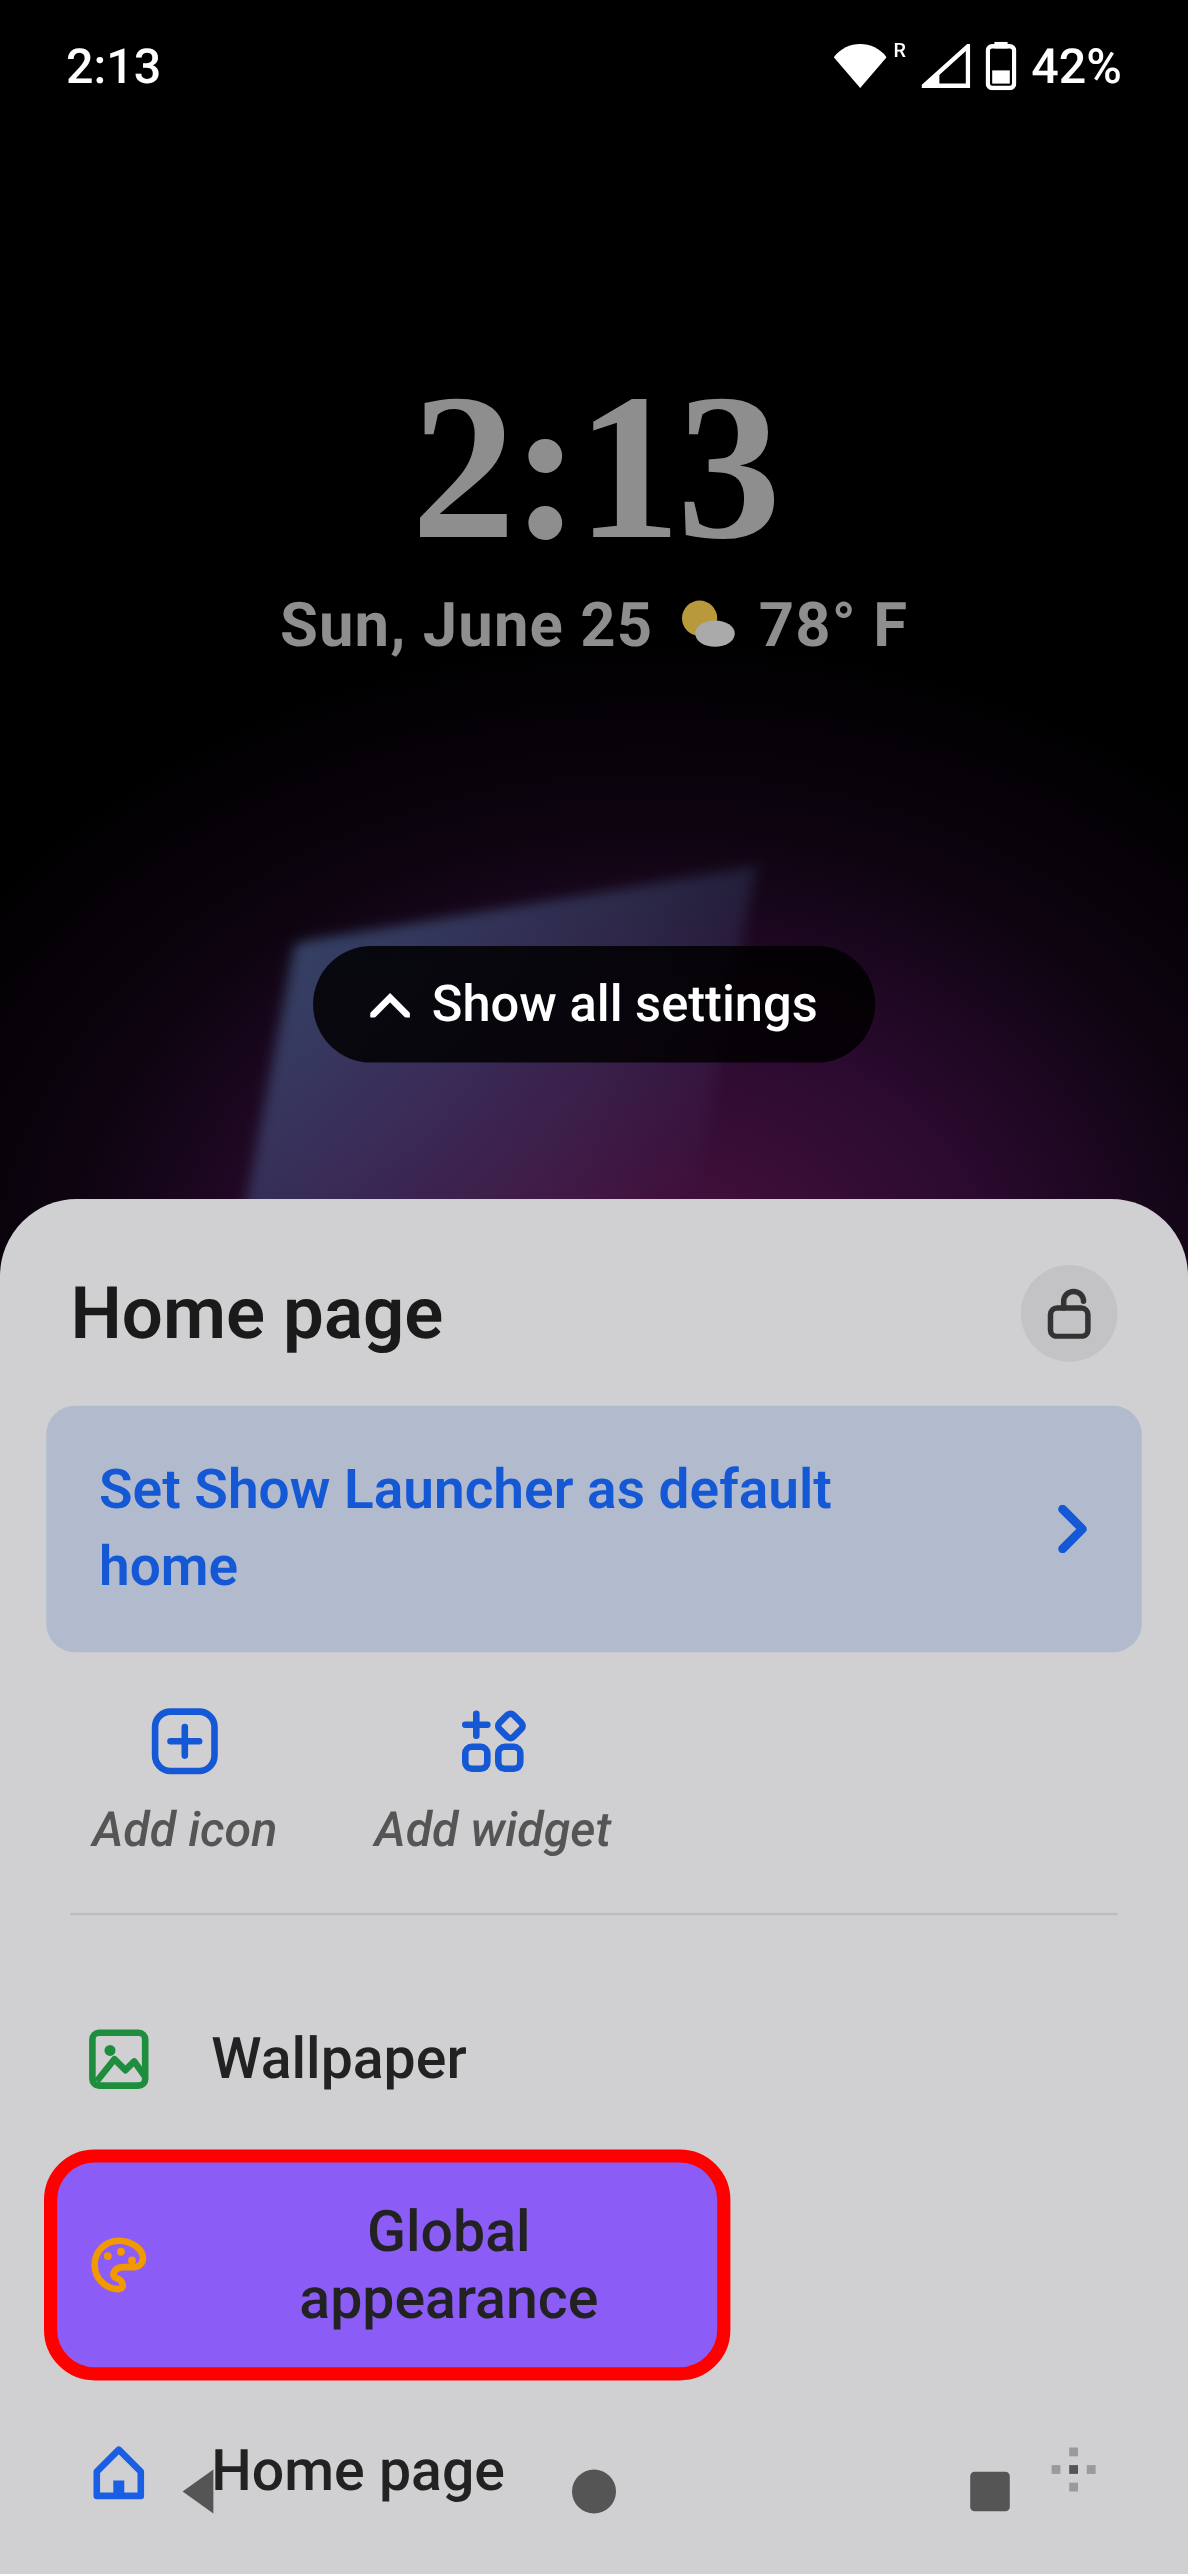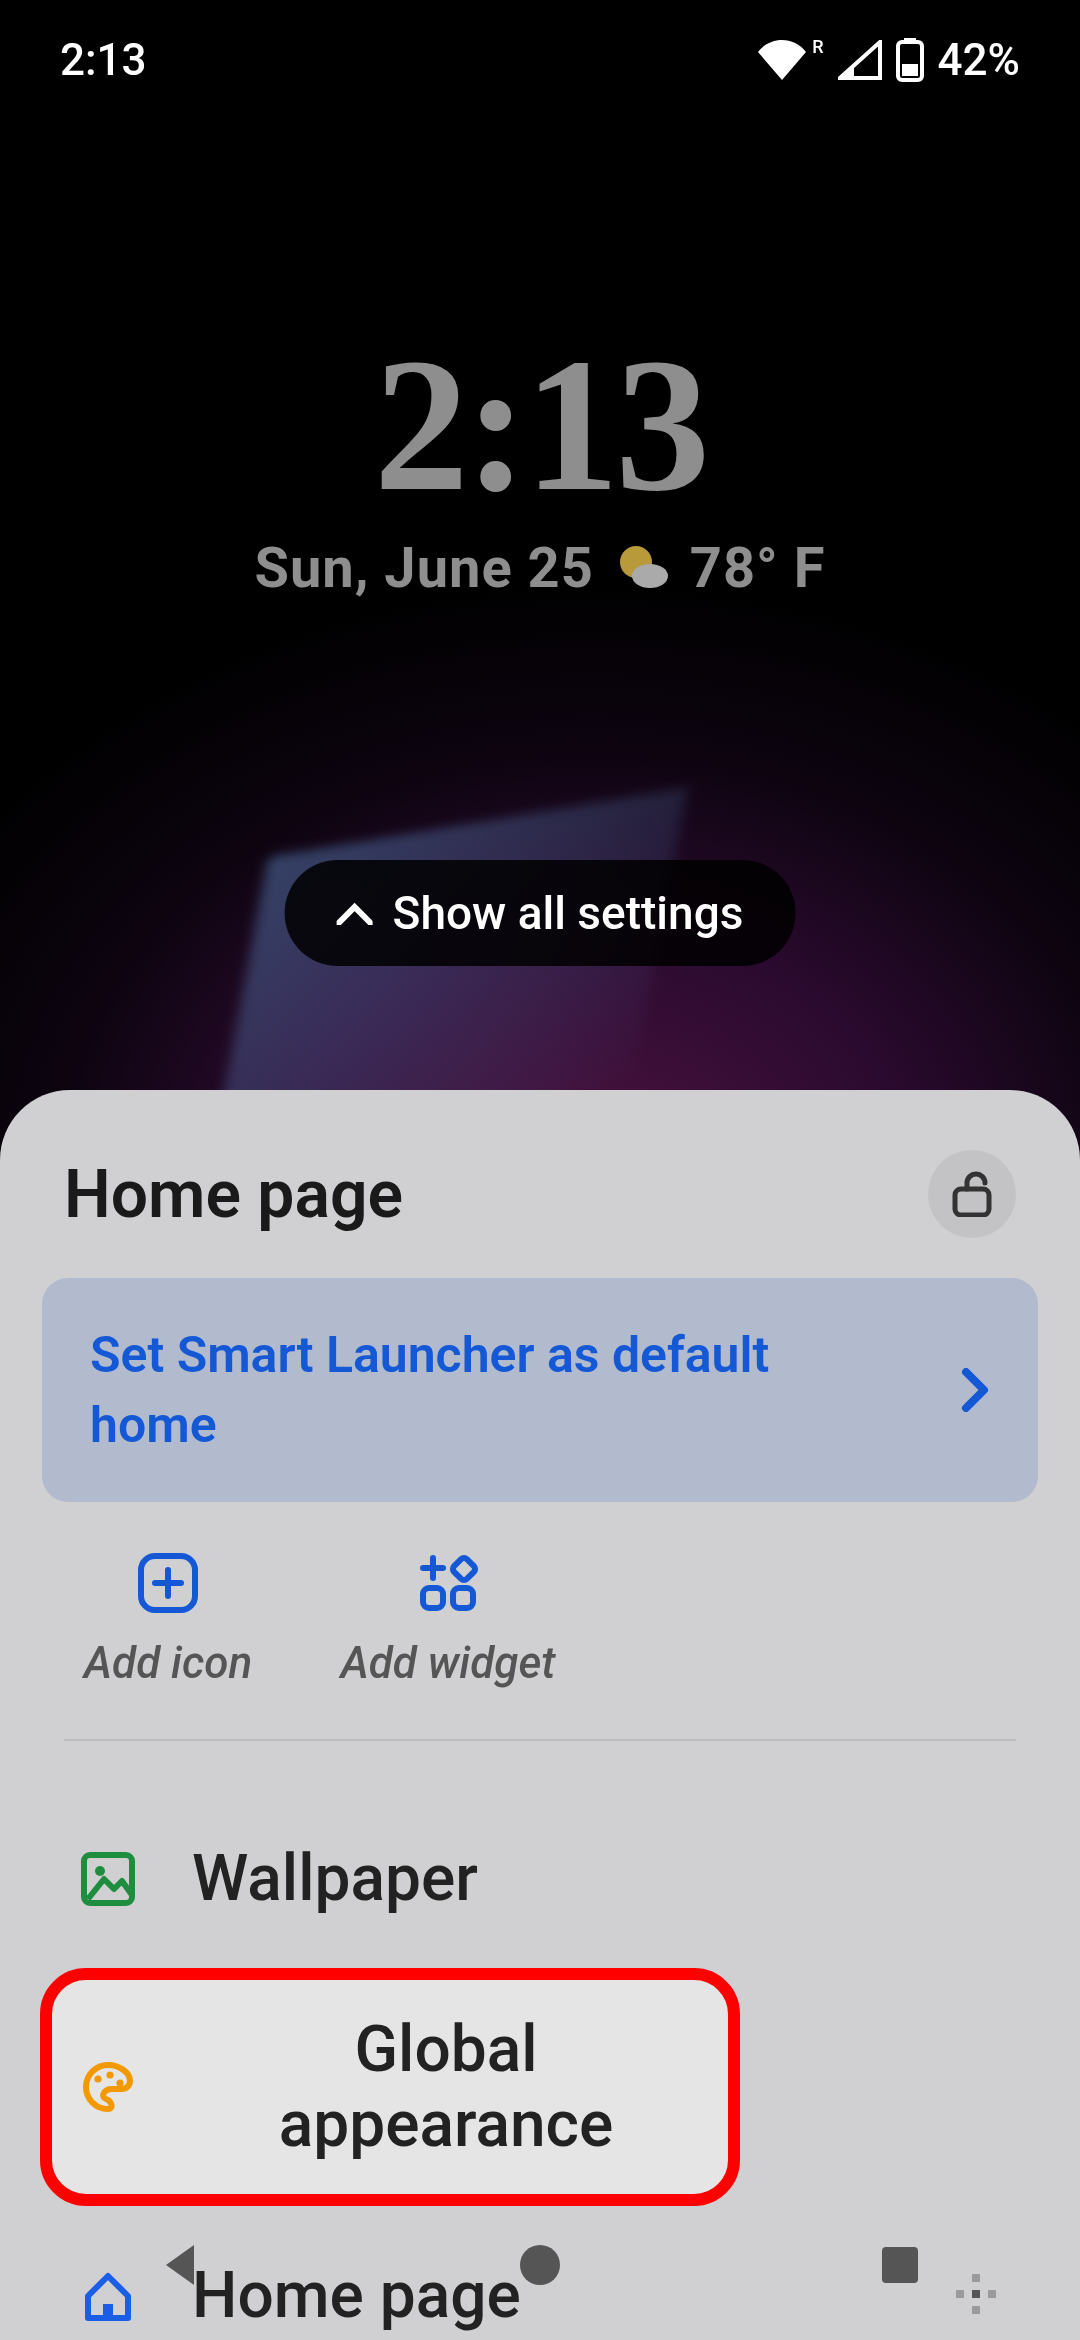--- a/index.html
+++ b/index.html
@@ -76,27 +76,27 @@
 
   .divider { height: 2px; background: #bcbcbe; margin: 8px 64px 48px 64px; }
 
   .list { padding: 0 40px; }
   .list-item {
     display: flex; align-items: center; gap: 56px;
     padding: 40px 28px; border-radius: 40px; border: 12px solid transparent;
     position: relative;
   }
   .list-item.highlight {
-    background: #e5e5e5; border: 12px solid #f00; border-radius: 46px;
-    width: 700px;
+    background: #8b5cf6; border: 12px solid #f00; border-radius: 46px;
+    width: 624px;
     padding: 32px 28px;
     text-align: center;
   }
   .list-item .icon-slot { width: 56px; display:flex; justify-content:center; }
-  .list-item .label { font-size: 64px; font-weight: 500; color: #222; }
+  .list-item .label { font-size: 52px; font-weight: 500; color: #222; }
   .list-item .trailing { margin-left: auto; }
 
   
   .navbar {
     position: absolute; bottom: 0; left: 0; right: 0; height: 150px;
     display: flex; align-items: center; justify-content: space-around;
     background: transparent;
   }
   .navbtn { width: 60px; height: 60px; display:flex; align-items:center; justify-content:center; }
 </style>
@@ -149,21 +149,21 @@
     <div class="sheet-title">Home page</div>
     <div class="lock-badge">
       <svg width="42" height="46" viewBox="0 0 21 23">
           <rect x="2" y="9" width="17" height="13" rx="3" fill="none" stroke="#333" stroke-width="2.5"></rect>
           <path d="M6 9 V6 a4.5 4.5 0 0 1 9 0" fill="none" stroke="#333" stroke-width="2.5" stroke-linecap="round" transform="translate(2,0)"></path>
         </svg>
     </div>
   </div>
 
   <div class="default-banner">
-    <div class="label">Set Smart Launcher as default home</div>
+    <div class="label">Set Show Launcher as default home</div>
     <svg width="30" height="44" viewBox="0 0 15 22">
         <path d="M3 2 L12 11 L3 20" stroke="#1458d6" stroke-width="4" fill="none" stroke-linecap="round" stroke-linejoin="round"></path>
       </svg>
   </div>
 
   <div class="action-row">
     <div class="action-item">
       <svg width="62" height="62" viewBox="0 0 31 31">
           <rect x="2" y="2" width="27" height="27" rx="7" fill="none" stroke="#1458d6" stroke-width="3"></rect>
           <path d="M15.5 9 V22 M9 15.5 H22" stroke="#1458d6" stroke-width="3" stroke-linecap="round"></path>

